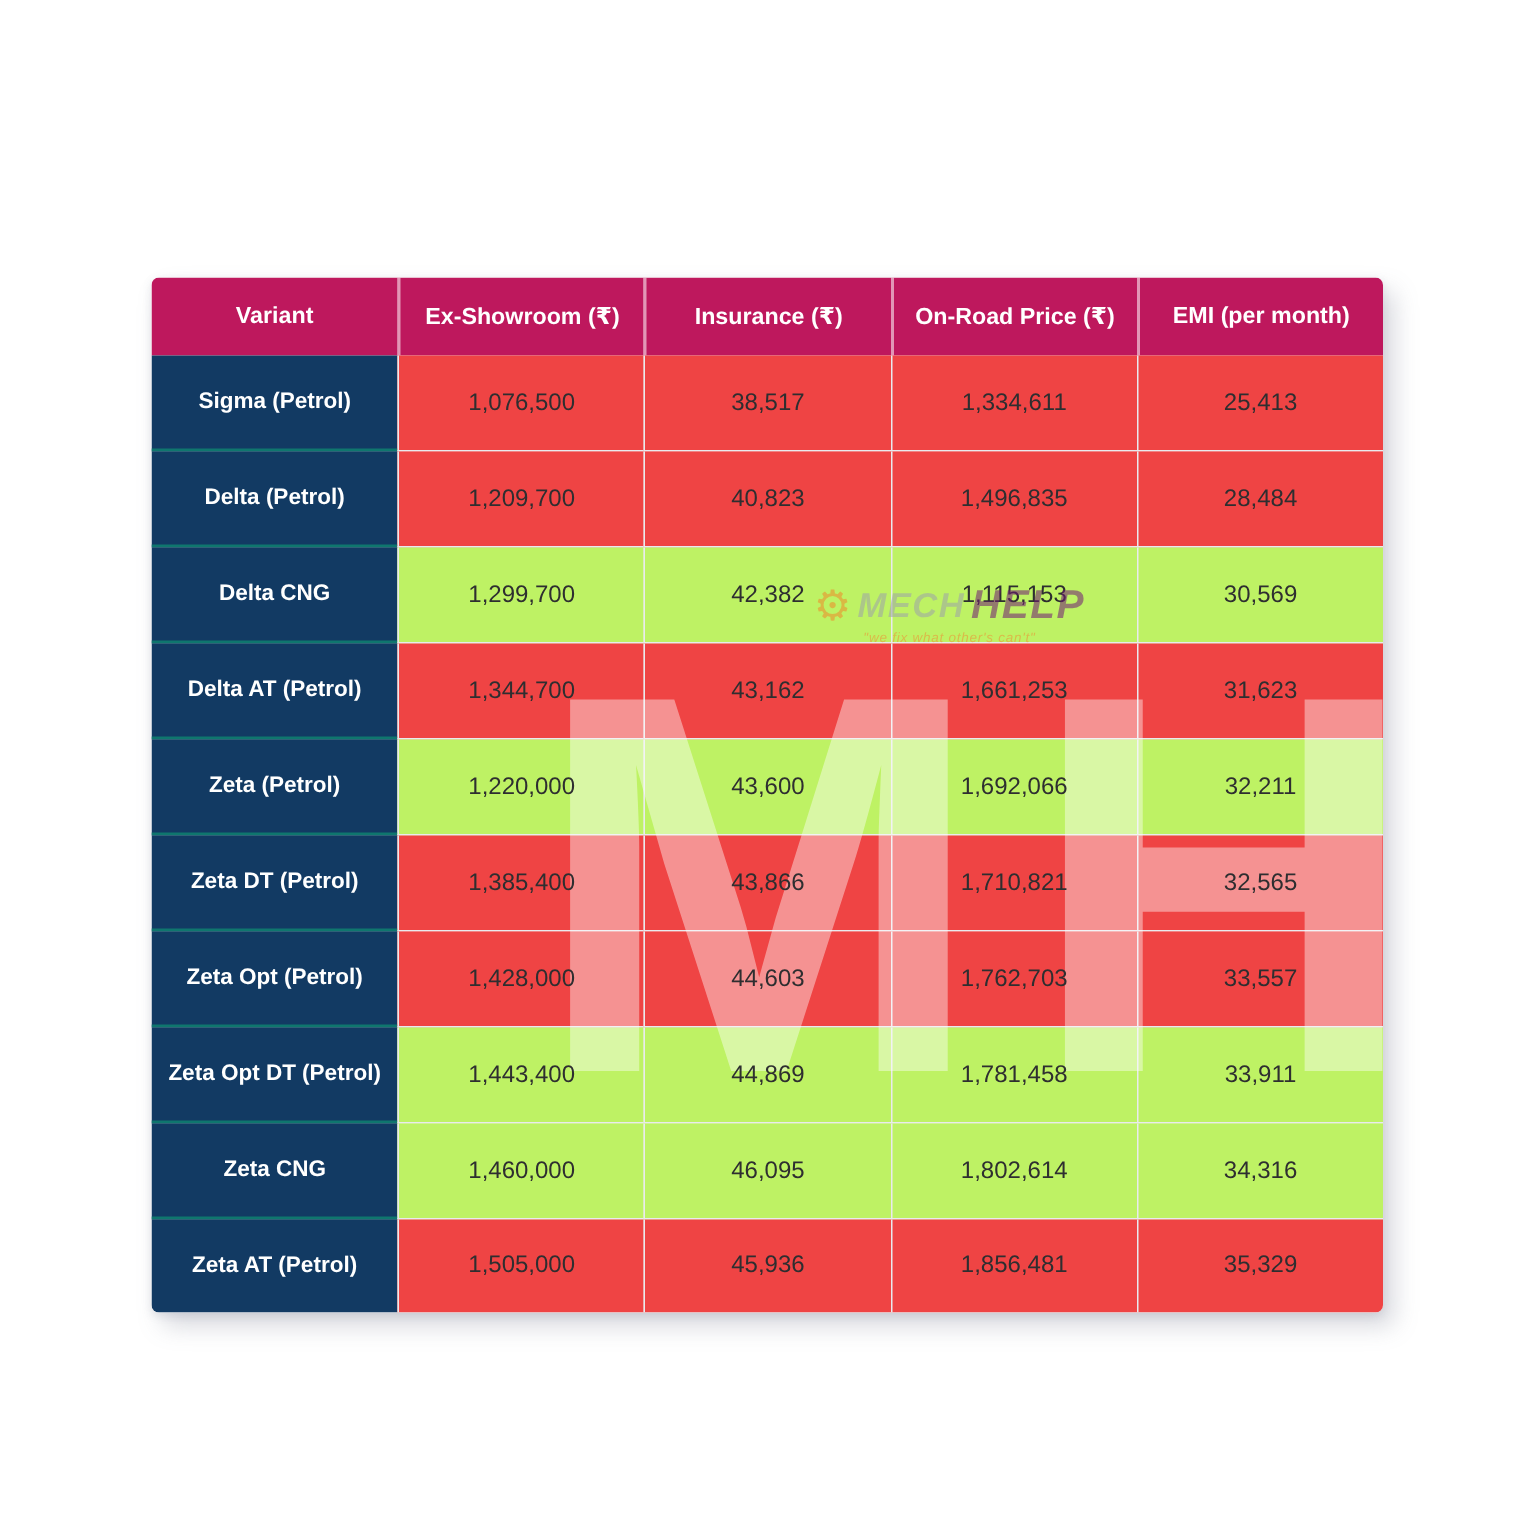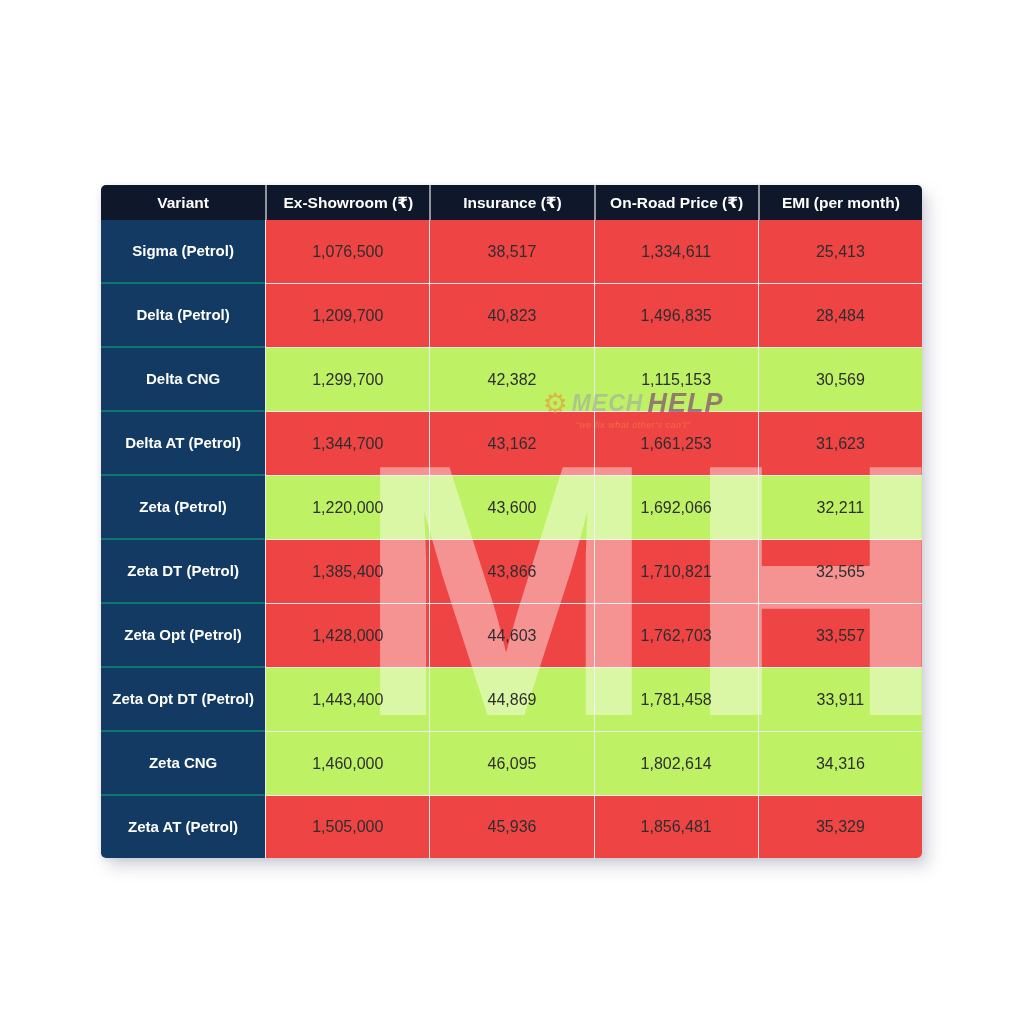--- a/index.html
+++ b/index.html
@@ -24,22 +24,22 @@
     background: #ffffff;
   }
   table.price-table {
     border-collapse: separate;
     border-spacing: 0;
     table-layout: fixed;
     width: 100%;
   }
   .price-table col { width: 20%; }
   .price-table th {
-    height: 35px;
-    background: #0f172a;
+    height: 52px;
+    background: #be185d;
     color: #ffffff;
     font-weight: bold;
     font-size: 15.5px;
     text-align: center;
     vertical-align: middle;
     padding: 0 6px;
     border-left: 2px solid rgba(255,255,255,0.55);
   }
   .price-table th:first-child { border-left: none; }
   .price-table td {

